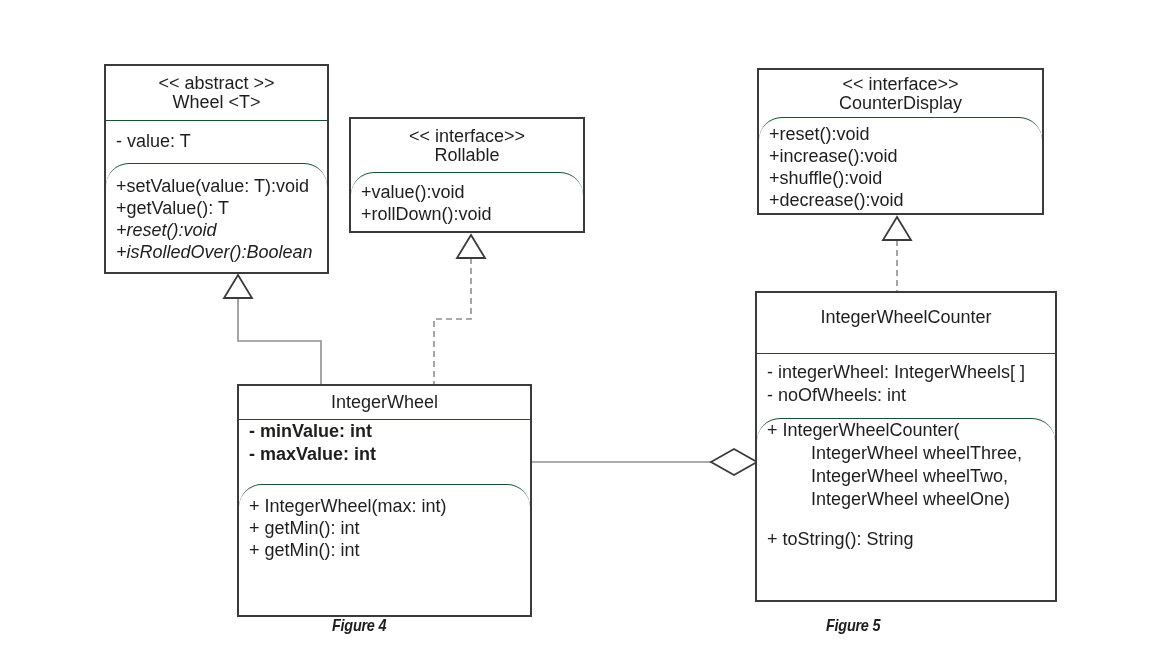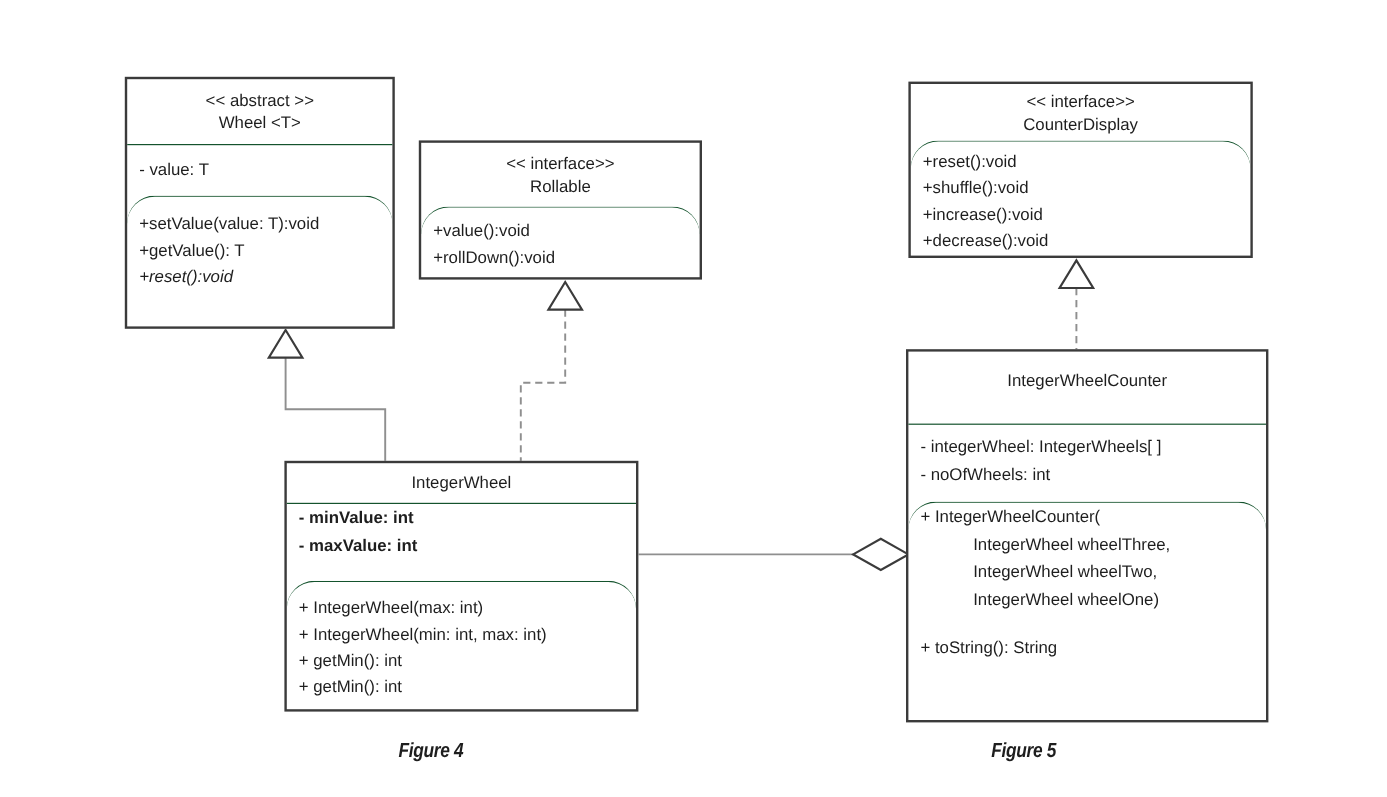--- a/index.html
+++ b/index.html
@@ -13,21 +13,21 @@
   }
   #connectors { position: absolute; left: 0; top: 0; }
 
   .uml-box {
     position: absolute;
     background: #ffffff;
     border: 2px solid #3b3b3b;
     box-sizing: border-box;
     display: flex;
     flex-direction: column;
-    font-size: 14px;
+    font-size: 18px;
   }
   .cmp { box-sizing: border-box; overflow: hidden; }
   .cmp + .cmp { border-top: 1px solid #14532d; }
   .cmp.title {
     display: flex; flex-direction: column;
     justify-content: center; align-items: center;
     text-align: center; line-height: 19px;
     flex: 0 0 auto;
   }
   .cmp.body { padding: 0 6px 0 10px; line-height: 22px; flex: 0 0 auto; }
@@ -43,21 +43,21 @@
   #box-wheel .methods { padding-top: 11px; }
 
   #box-rollable { left: 349px; top: 117px; width: 236px; height: 116px; }
   #box-rollable .title { height: 53px; }
   #box-rollable .methods { padding-top: 8px; }
 
   #box-counterdisplay { left: 757px; top: 68px; width: 287px; height: 147px; }
   #box-counterdisplay .title { height: 47px; }
   #box-counterdisplay .methods { padding-top: 5px; }
 
-  #box-integerwheel { left: 237px; top: 384px; width: 295px; height: 209px; }
+  #box-integerwheel { left: 237px; top: 384px; width: 295px; height: 233px; }
   #box-integerwheel .title { height: 33px; }
   #box-integerwheel .attrs { height: 65px; line-height: 23px; font-weight: bold; }
   #box-integerwheel .methods { padding-top: 10px; }
 
   #box-iwcounter { left: 755px; top: 291px; width: 302px; height: 311px; }
   #box-iwcounter .title { height: 49px; border-radius: 14px; }
   #box-iwcounter .attrs { height: 65px; padding-top: 7px; line-height: 23px; margin-top: 11px; }
   #box-iwcounter .methods { line-height: 23px; }
 
   .figure-caption {
@@ -97,20 +97,21 @@
     <div class="stereotype">&lt;&lt; abstract &gt;&gt;</div>
     <div class="class-name">Wheel &lt;T&gt;</div>
   </div>
   <div class="cmp body attrs">
     <div class="line">- value: T</div>
   </div>
   <div class="cmp body methods">
     <div class="line">+setValue(value: T):void</div>
     <div class="line">+getValue(): T</div>
     <div class="line italic">+reset():void</div>
+    <div class="line italic">+isRolledOver():Boolean</div>
   </div>
 </div>
 
 <div class="uml-box" id="box-rollable">
   <div class="cmp title">
     <div class="stereotype">&lt;&lt; interface&gt;&gt;</div>
     <div class="class-name">Rollable</div>
   </div>
   <div class="cmp body methods">
     <div class="line">+value():void</div>
@@ -118,37 +119,36 @@
   </div>
 </div>
 
 <div class="uml-box" id="box-counterdisplay">
   <div class="cmp title">
     <div class="stereotype">&lt;&lt; interface&gt;&gt;</div>
     <div class="class-name">CounterDisplay</div>
   </div>
   <div class="cmp body methods">
     <div class="line">+reset():void</div>
+    <div class="line">+increase():void</div>
     <div class="line">+shuffle():void</div>
-    <div class="line">+increase():void</div>
     <div class="line">+decrease():void</div>
   </div>
 </div>
 
 <div class="uml-box" id="box-integerwheel">
   <div class="cmp title">
     <div class="class-name">IntegerWheel</div>
   </div>
   <div class="cmp body attrs">
     <div class="line">- minValue: int</div>
     <div class="line">- maxValue: int</div>
   </div>
   <div class="cmp body methods">
     <div class="line">+ IntegerWheel(max: int)</div>
-    <div class="line">+ IntegerWheel(min: int, max: int)</div>
     <div class="line">+ getMin(): int</div>
     <div class="line">+ getMin(): int</div>
   </div>
 </div>
 
 <div class="uml-box" id="box-iwcounter">
   <div class="cmp title">
     <div class="class-name">IntegerWheelCounter</div>
   </div>
   <div class="cmp body attrs">

